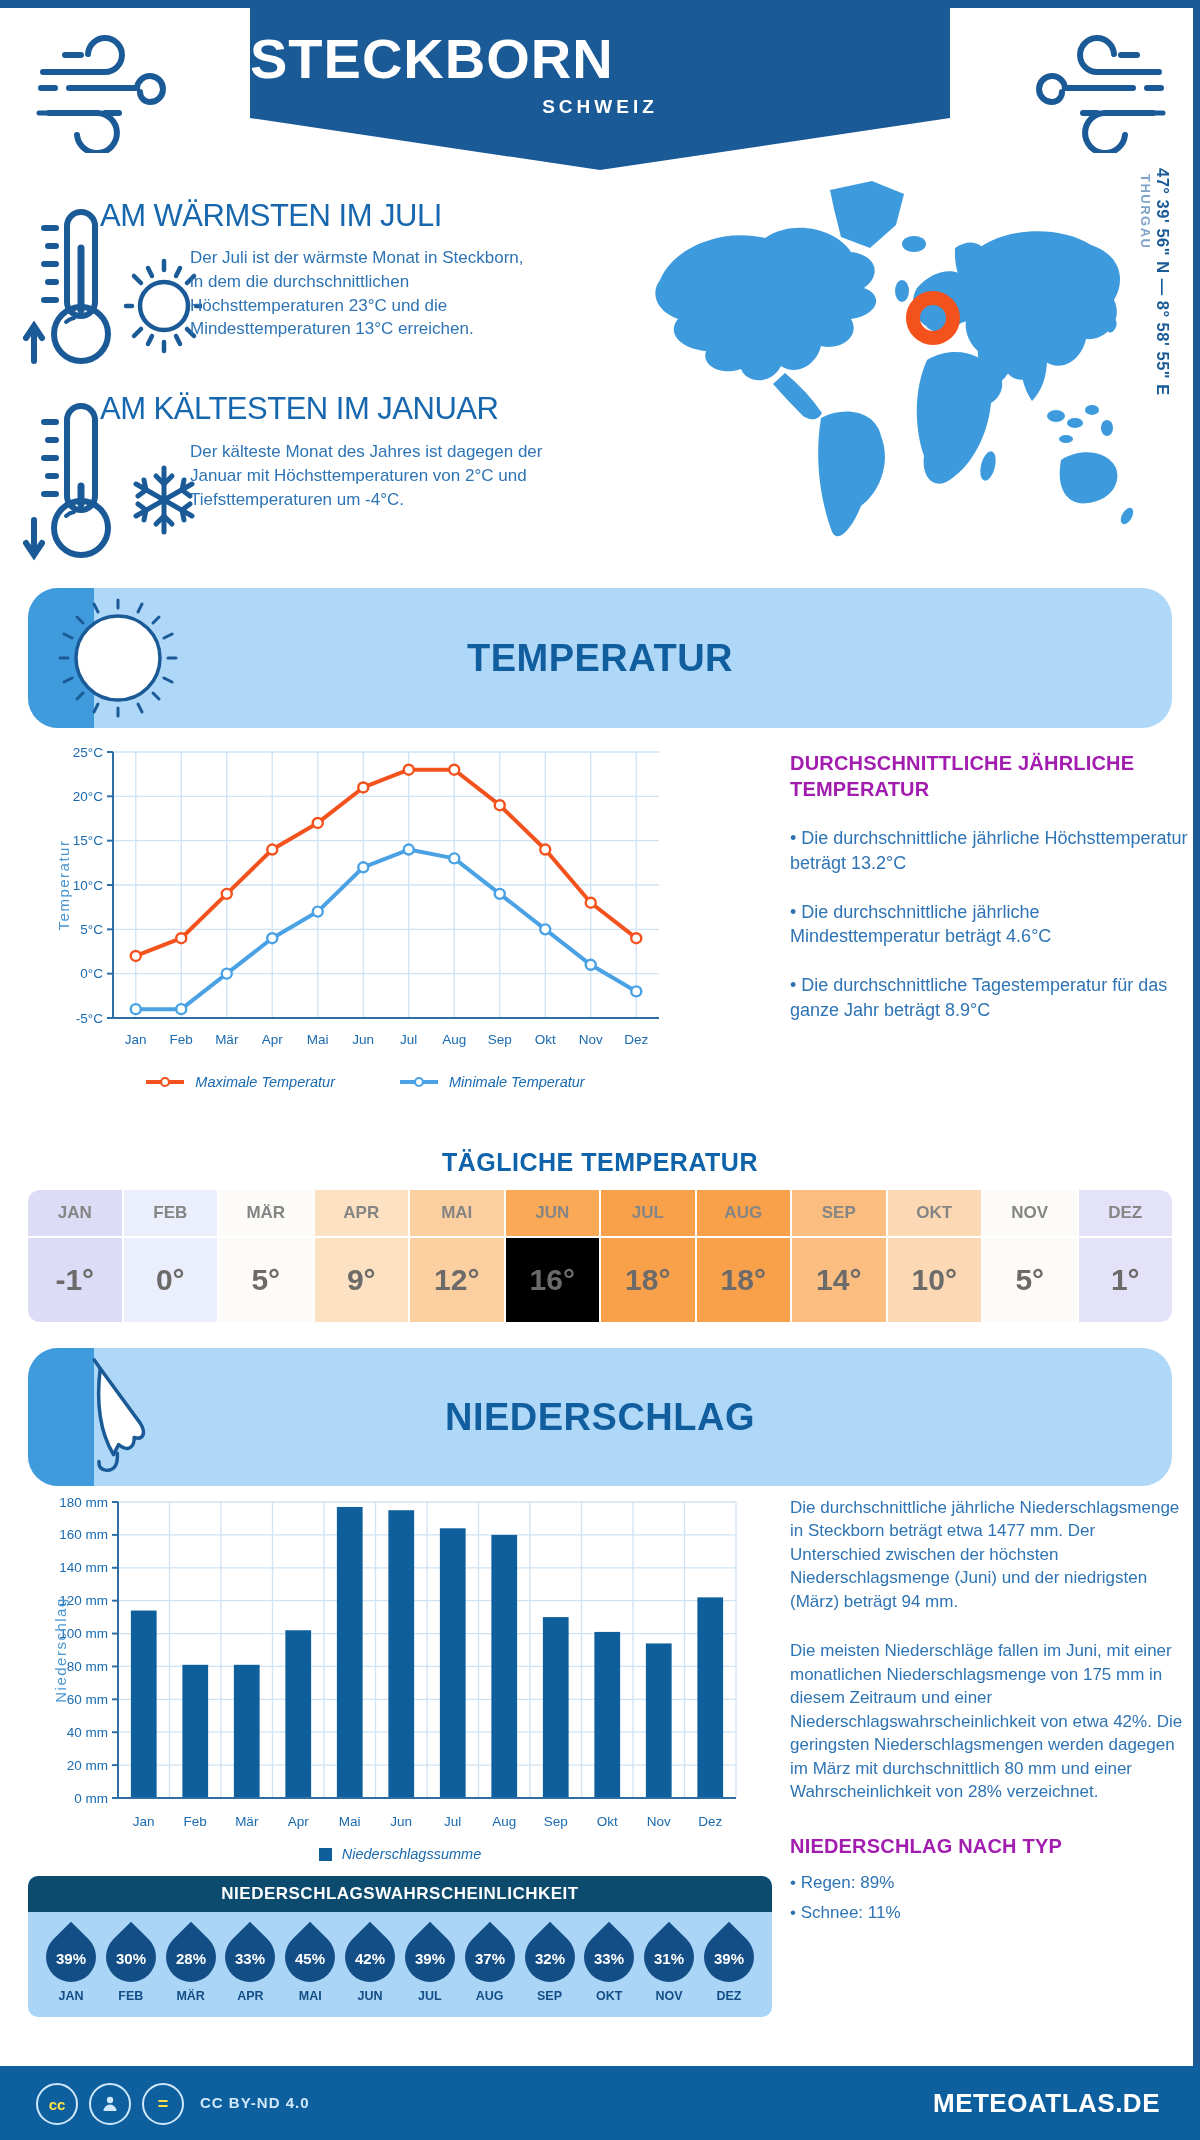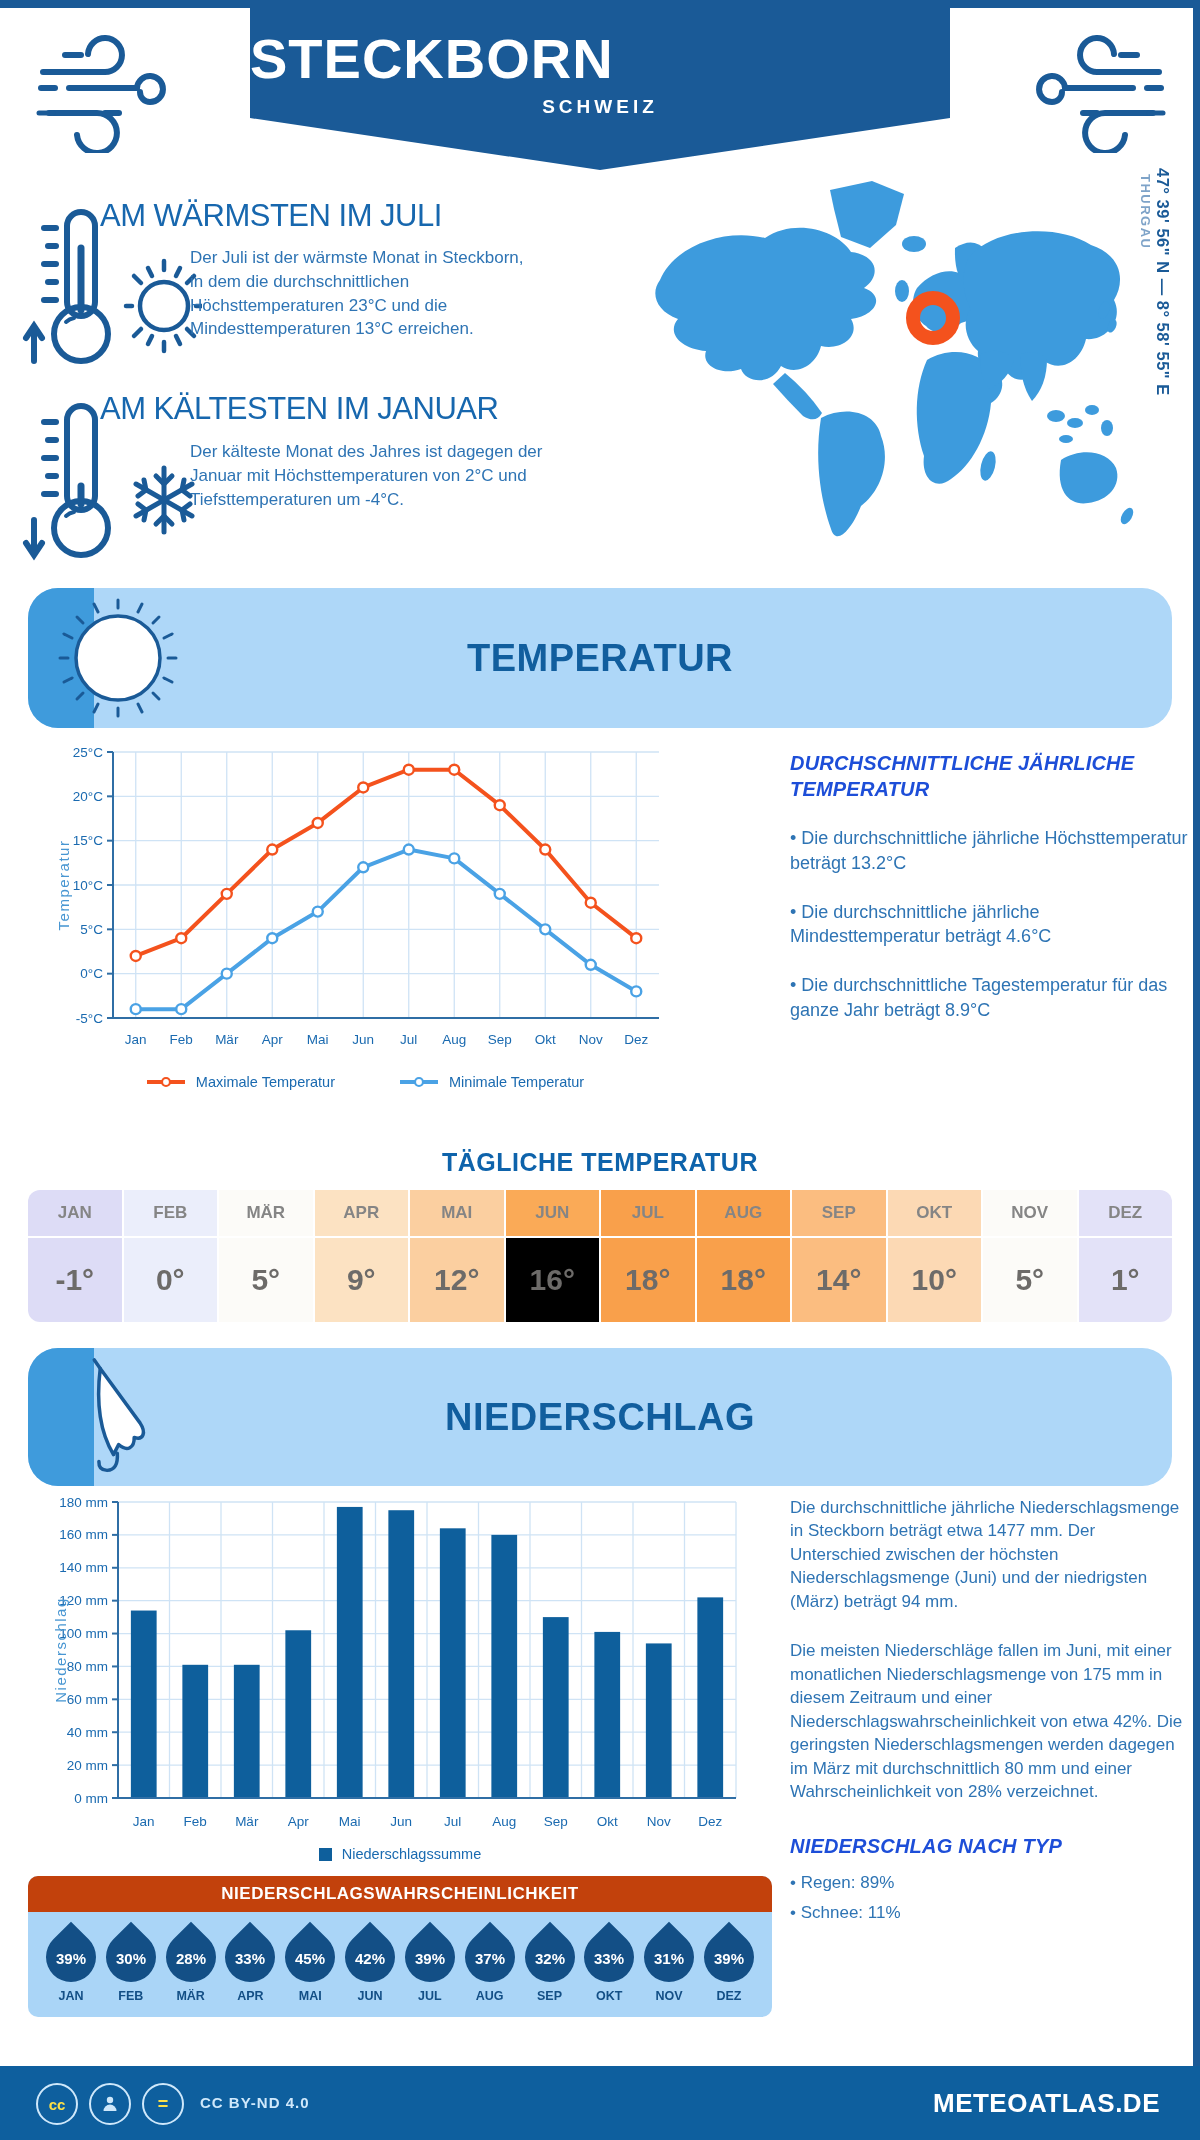--- a/index.html
+++ b/index.html
@@ -27,41 +27,41 @@
   
   .sec-banner{left:28px;width:1144px;height:140px;background:#aed7f8;border-radius:30px;}
   .sec-strip{position:absolute;left:0;top:0;width:66px;height:140px;background:#3f9bdc;
              border-radius:30px 0 0 30px;}
   .sec-banner-title{position:absolute;left:0;top:0;width:100%;height:140px;line-height:140px;
                     text-align:center;font-size:38px;font-weight:bold;color:#115e9e;letter-spacing:0.5px;}
   
   .tick-label{fill:#1a6ab0;font-size:13.5px;font-family:"Liberation Sans",sans-serif;}
   .axis-label{fill:#4896d2;font-size:15px;letter-spacing:1.5px;font-family:"Liberation Sans",sans-serif;}
   .legend-row{display:flex;justify-content:center;align-items:center;gap:64px;}
-  .legend-item{display:flex;align-items:center;gap:10px;color:#1a6ab0;font-size:14.5px;}
-  
-  .stats-heading{font-size:20px;font-weight:bold;color:#1d4ed8;line-height:1.3;letter-spacing:0.2px;font-style:italic;}
+  .legend-item{display:flex;align-items:center;gap:10px;color:#1a6ab0;font-size:14.5px;font-style:italic;}
+  
+  .stats-heading{font-size:20px;font-weight:bold;color:#a21caf;line-height:1.3;letter-spacing:0.2px;}
   .stats-bullet{font-size:18px;line-height:1.38;color:#2e74b4;margin-top:24px;}
   
   .daily-title{left:0;top:1148px;width:1200px;text-align:center;font-size:25px;
                font-weight:bold;color:#0e63ab;letter-spacing:0.5px;}
   .month-table{left:28px;top:1190px;width:1144px;display:grid;
                grid-template-columns:repeat(12,1fr);column-gap:2px;}
   .mcol{display:flex;flex-direction:column;row-gap:2px;}
   .mhead{height:46px;line-height:46px;text-align:center;font-size:17px;font-weight:bold;color:#858585;}
   .mval{height:84px;line-height:84px;text-align:center;font-size:30px;font-weight:bold;color:#6d6b69;}
   .mcol:first-child .mhead{border-top-left-radius:12px;}
   .mcol:first-child .mval{border-bottom-left-radius:12px;}
   .mcol:last-child .mhead{border-top-right-radius:12px;}
   .mcol:last-child .mval{border-bottom-right-radius:12px;}
   
   .nd-par{font-size:17px;line-height:1.38;color:#2e74b4;}
   
   .prob-panel{left:28px;top:1876px;width:744px;background:#aad5f7;border-radius:10px;padding-bottom:14px;}
-  .prob-header{height:36px;line-height:36px;background:#c2410c;border-radius:10px 10px 0 0;
+  .prob-header{height:36px;line-height:36px;background:#0c4a6e;border-radius:10px 10px 0 0;
                text-align:center;color:#fff;font-weight:bold;font-size:17px;letter-spacing:0.5px;}
   .drops-row{display:flex;justify-content:space-between;padding:4px 16px 0 16px;}
   .drop-item{width:54px;text-align:center;}
   .drop{width:50px;height:50px;margin:16px auto 0 auto;background:#134f86;
         border-radius:0 50% 50% 50%;transform:rotate(45deg);}
   .drop span{display:block;width:50px;height:50px;line-height:54px;transform:rotate(-45deg);
              color:#fff;font-weight:bold;font-size:15px;text-align:center;}
   .drop-month{margin-top:7px;font-size:12.5px;font-weight:bold;color:#134f86;}
   
   .footer{left:0;top:2066px;width:1200px;height:74px;background:#0e5f9e;}

